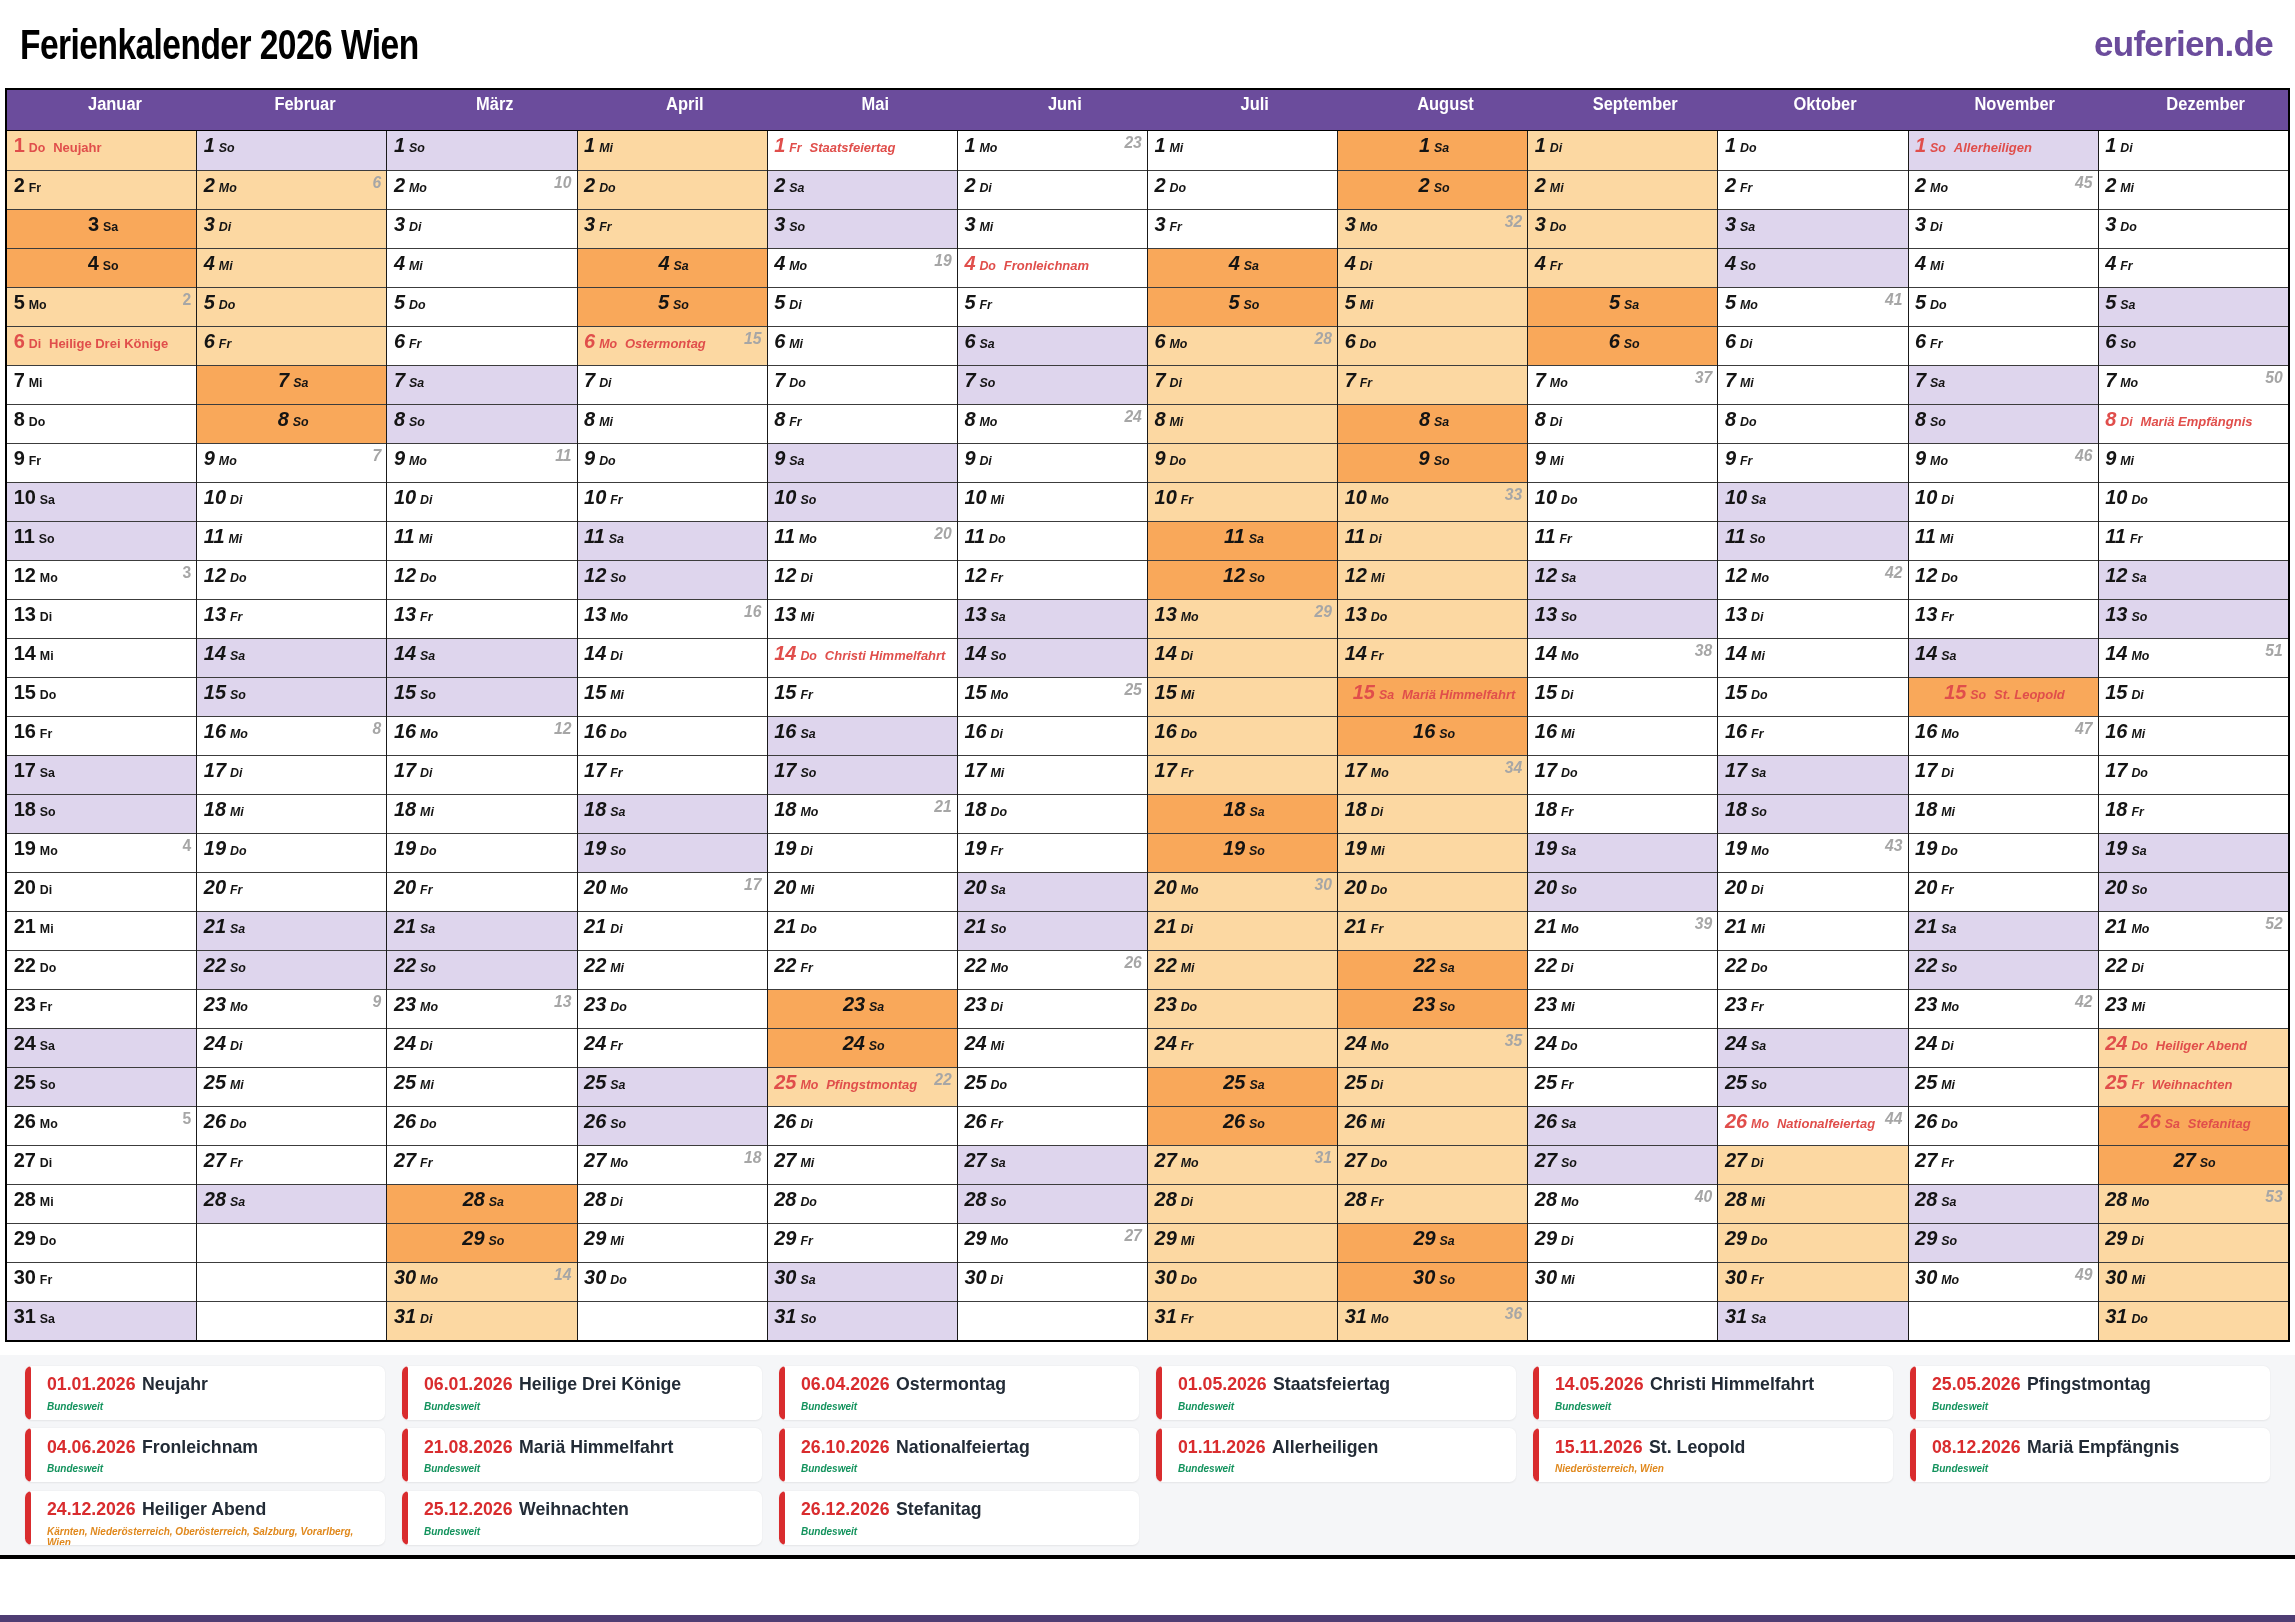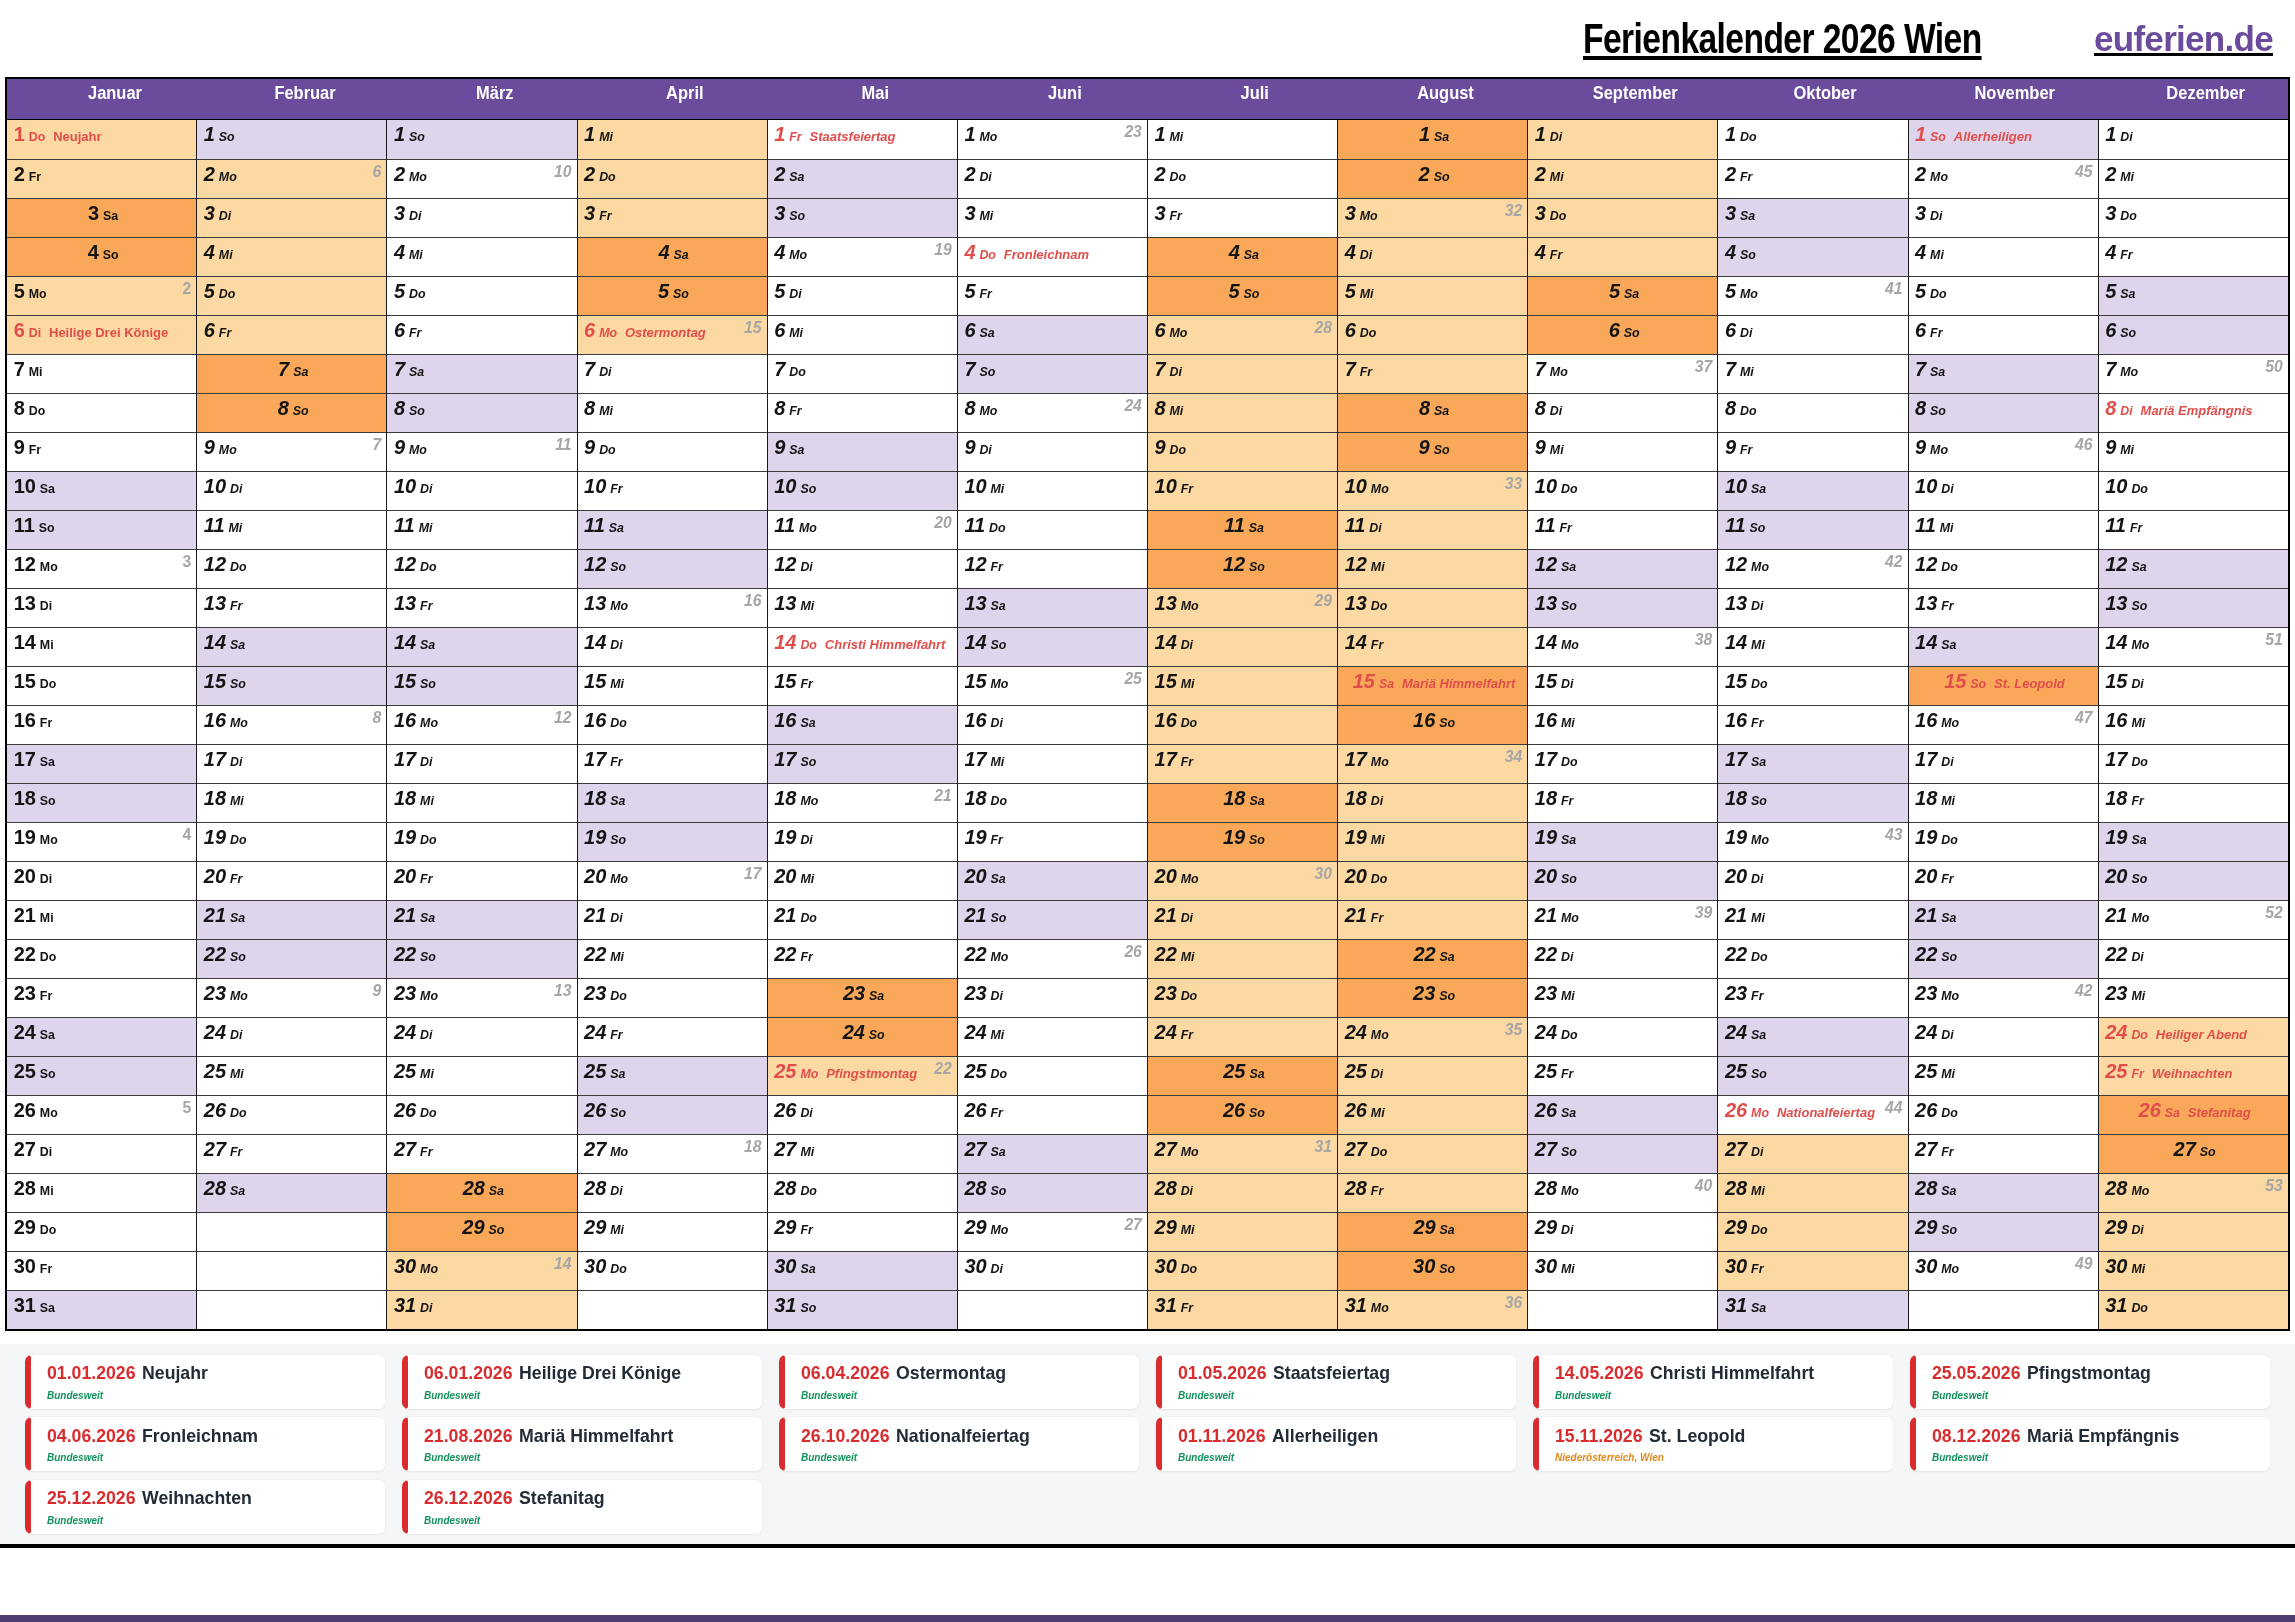--- a/index.html
+++ b/index.html
@@ -1,21 +1,21 @@
 <!DOCTYPE html>
 <html style="font-size:10.5px"><head>
 <meta charset="utf-8">
 <style>
   html,body{margin:0;padding:0;}
   body{
     width:2295px;height:1623px;overflow:hidden;background:#fff;
     font-family:"Liberation Sans", sans-serif;position:relative;
   }
   
-  .topbar{height:77px;display:flex;justify-content:flex-end;align-items:center;padding:0 22px 0 19.6px;text-decoration:underline;}
+  .topbar{height:88px;display:flex;justify-content:space-between;align-items:center;padding:0 22px 0 19.6px;}
   .title{font-weight:bold;font-size:43px;color:#000;display:inline-block;transform:scaleX(.78);transform-origin:0 50%;letter-spacing:-0.7px;white-space:nowrap;}
   .logo{font-weight:bold;font-size:35px;color:var(--purple);letter-spacing:-0.7px;}
   
   .table{margin:0 5.2px;border:2.6px solid #000;}
   .mheads{display:flex;background:var(--purple);border-bottom:1.3px solid #000;}
   .mheads .mh{flex:1;text-align:center;height:40px;line-height:27.5px;color:#fff;font-weight:bold;font-size:18.3px;overflow:hidden;margin-left:25px;}
   .mh span{display:inline-block;transform:scaleX(.9);}
   .cal{display:flex;}
   .mcol{flex:1;min-width:0;}
   .mcol + .mcol{border-left:1.3px solid #1a1a1a;font-style:italic;}
@@ -472,20 +472,21 @@
       <div class="card"><span class="rbar"></span><span class="ldate">06.04.2026</span><span class="lname">Ostermontag</span><span class="lregion">Bundesweit</span></div>
       <div class="card"><span class="rbar"></span><span class="ldate">01.05.2026</span><span class="lname">Staatsfeiertag</span><span class="lregion">Bundesweit</span></div>
       <div class="card"><span class="rbar"></span><span class="ldate">14.05.2026</span><span class="lname">Christi Himmelfahrt</span><span class="lregion">Bundesweit</span></div>
       <div class="card"><span class="rbar"></span><span class="ldate">25.05.2026</span><span class="lname">Pfingstmontag</span><span class="lregion">Bundesweit</span></div>
       <div class="card"><span class="rbar"></span><span class="ldate">04.06.2026</span><span class="lname">Fronleichnam</span><span class="lregion">Bundesweit</span></div>
       <div class="card"><span class="rbar"></span><span class="ldate">21.08.2026</span><span class="lname">Mariä Himmelfahrt</span><span class="lregion">Bundesweit</span></div>
       <div class="card"><span class="rbar"></span><span class="ldate">26.10.2026</span><span class="lname">Nationalfeiertag</span><span class="lregion">Bundesweit</span></div>
       <div class="card"><span class="rbar"></span><span class="ldate">01.11.2026</span><span class="lname">Allerheiligen</span><span class="lregion">Bundesweit</span></div>
       <div class="card"><span class="rbar"></span><span class="ldate">15.11.2026</span><span class="lname">St. Leopold</span><span class="lregion reg">Niederösterreich, Wien</span></div>
       <div class="card"><span class="rbar"></span><span class="ldate">08.12.2026</span><span class="lname">Mariä Empfängnis</span><span class="lregion">Bundesweit</span></div>
+      <div class="card"><span class="rbar"></span><span class="ldate">24.12.2026</span><span class="lname">Heiliger Abend</span><span class="lregion reg">Kärnten, Niederösterreich, Oberösterreich, Salzburg, Vorarlberg, Wien</span></div>
       <div class="card"><span class="rbar"></span><span class="ldate">25.12.2026</span><span class="lname">Weihnachten</span><span class="lregion">Bundesweit</span></div>
       <div class="card"><span class="rbar"></span><span class="ldate">26.12.2026</span><span class="lname">Stefanitag</span><span class="lregion">Bundesweit</span></div>
       <div class="card empty"></div>
     </div>
 </div>
 
 <div class="bottombar"></div>
 
 
 </body></html>

